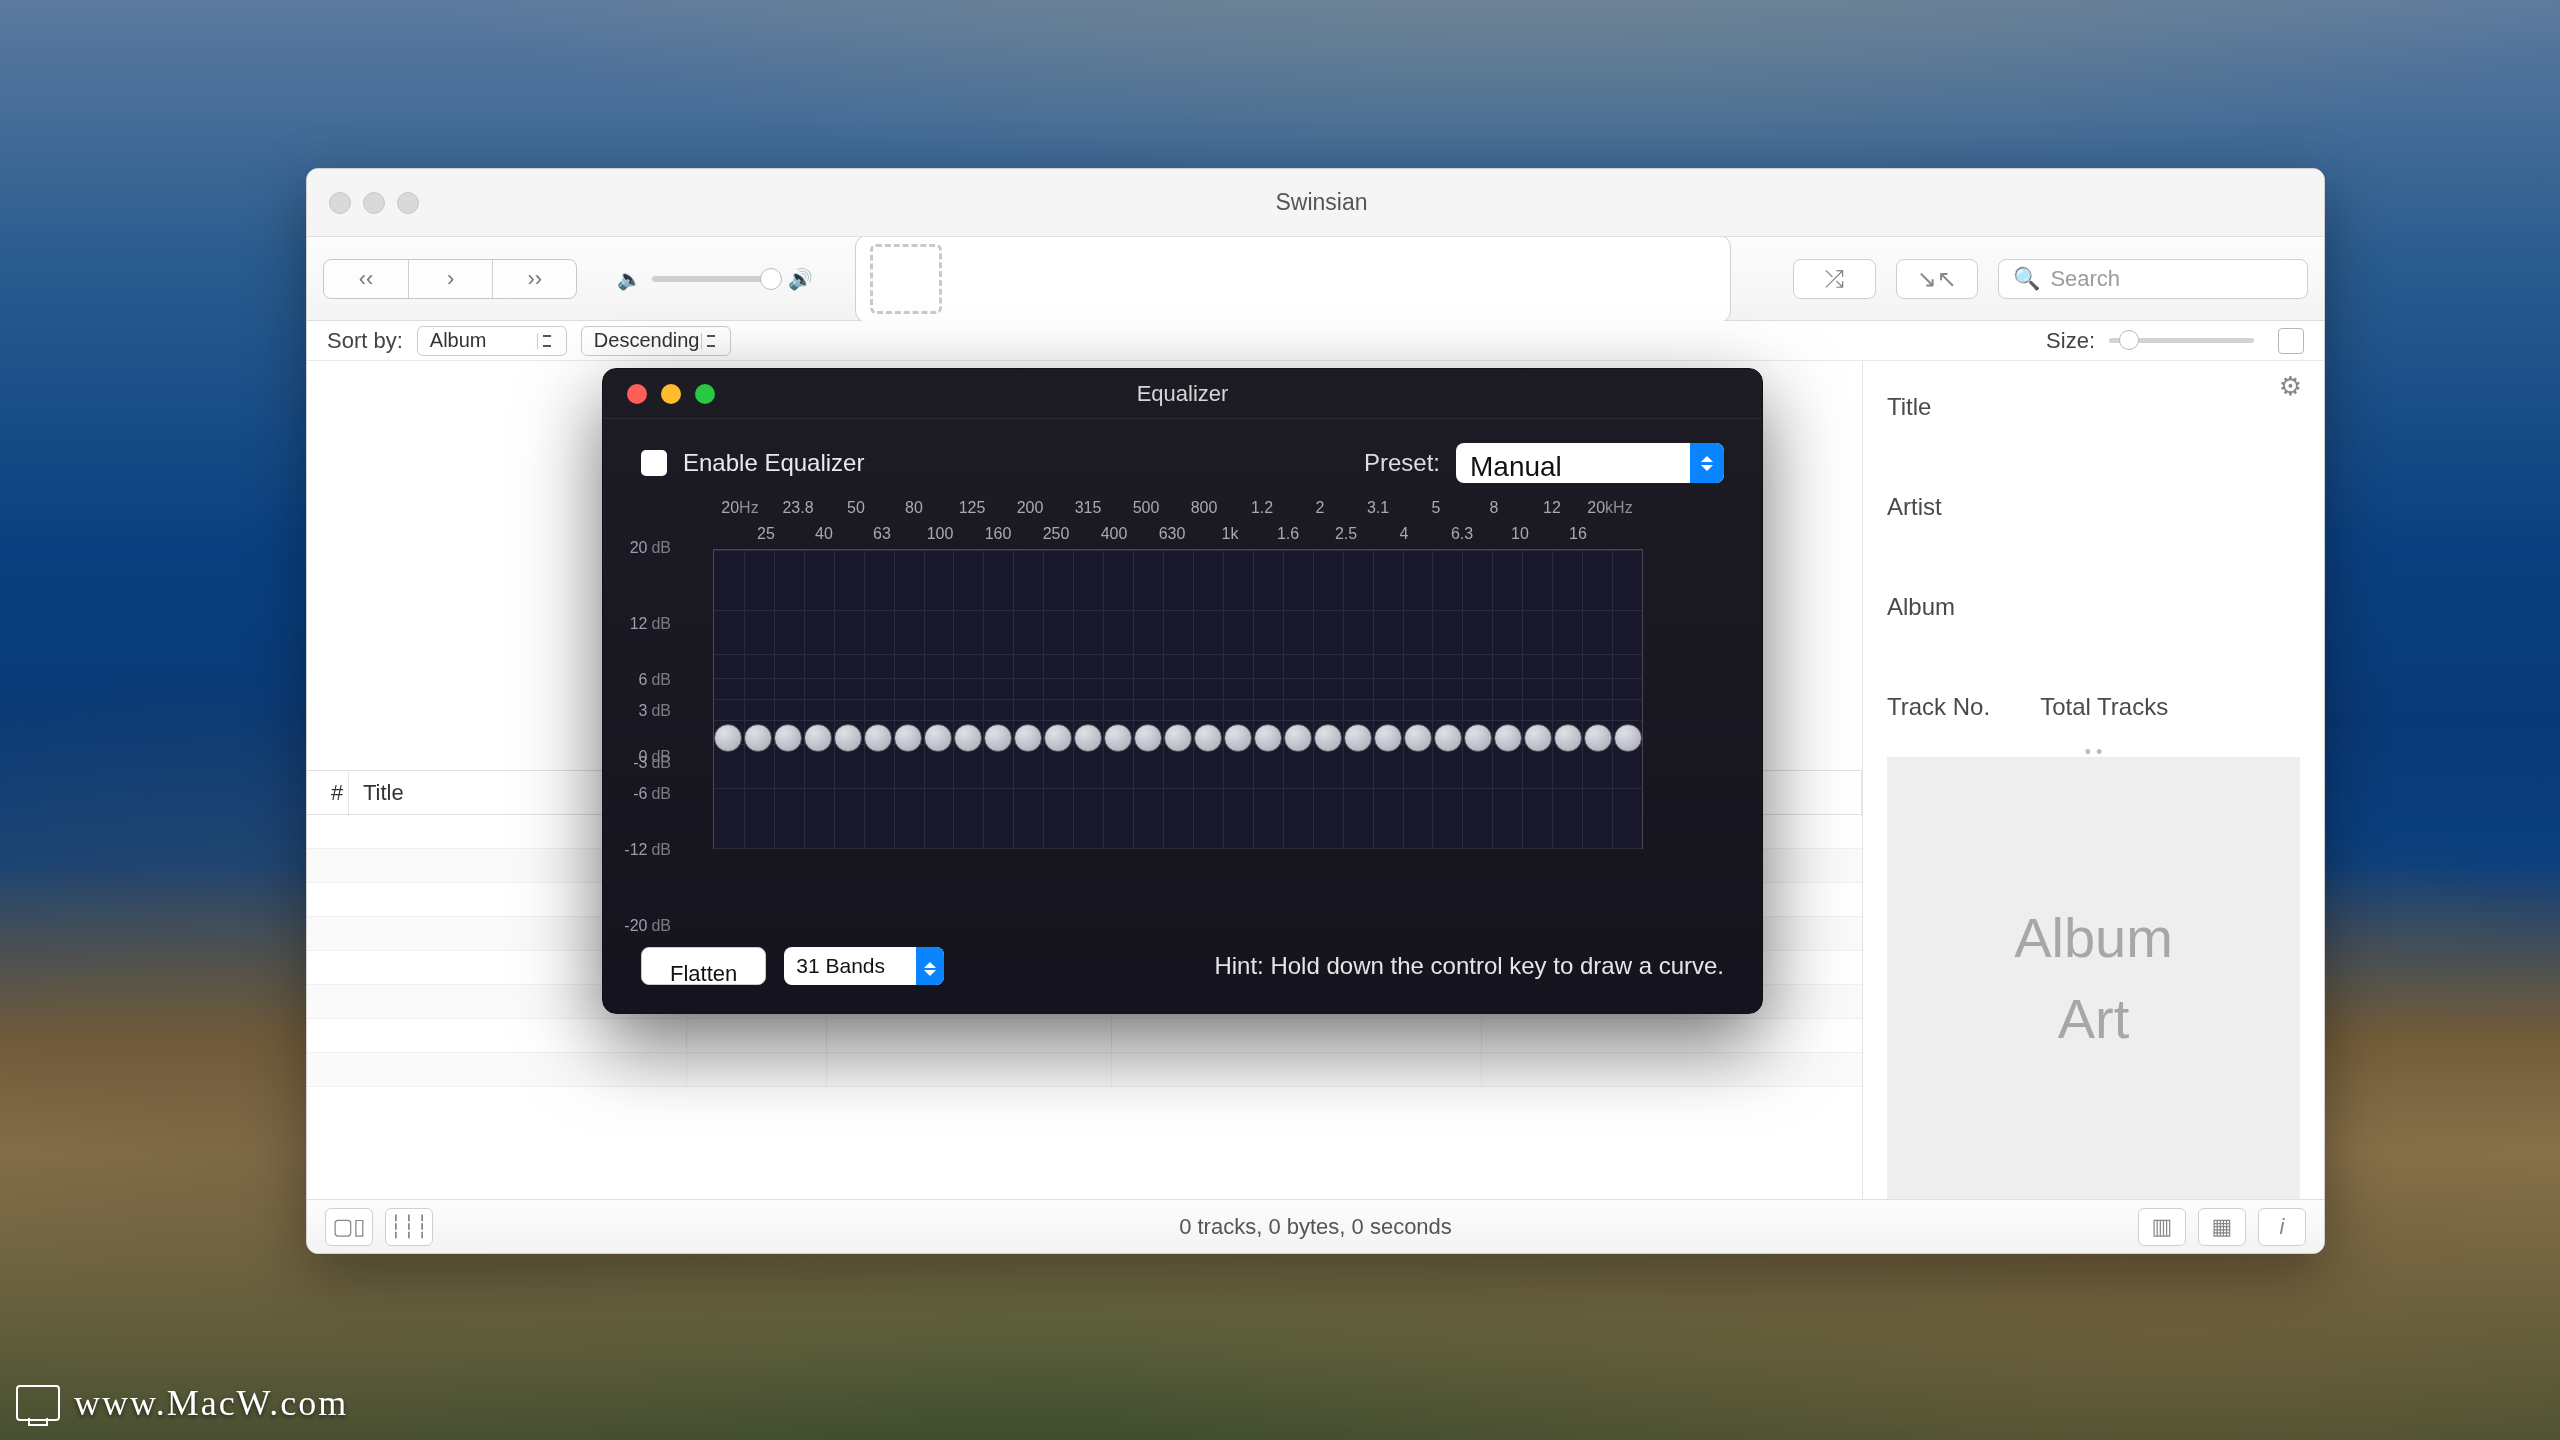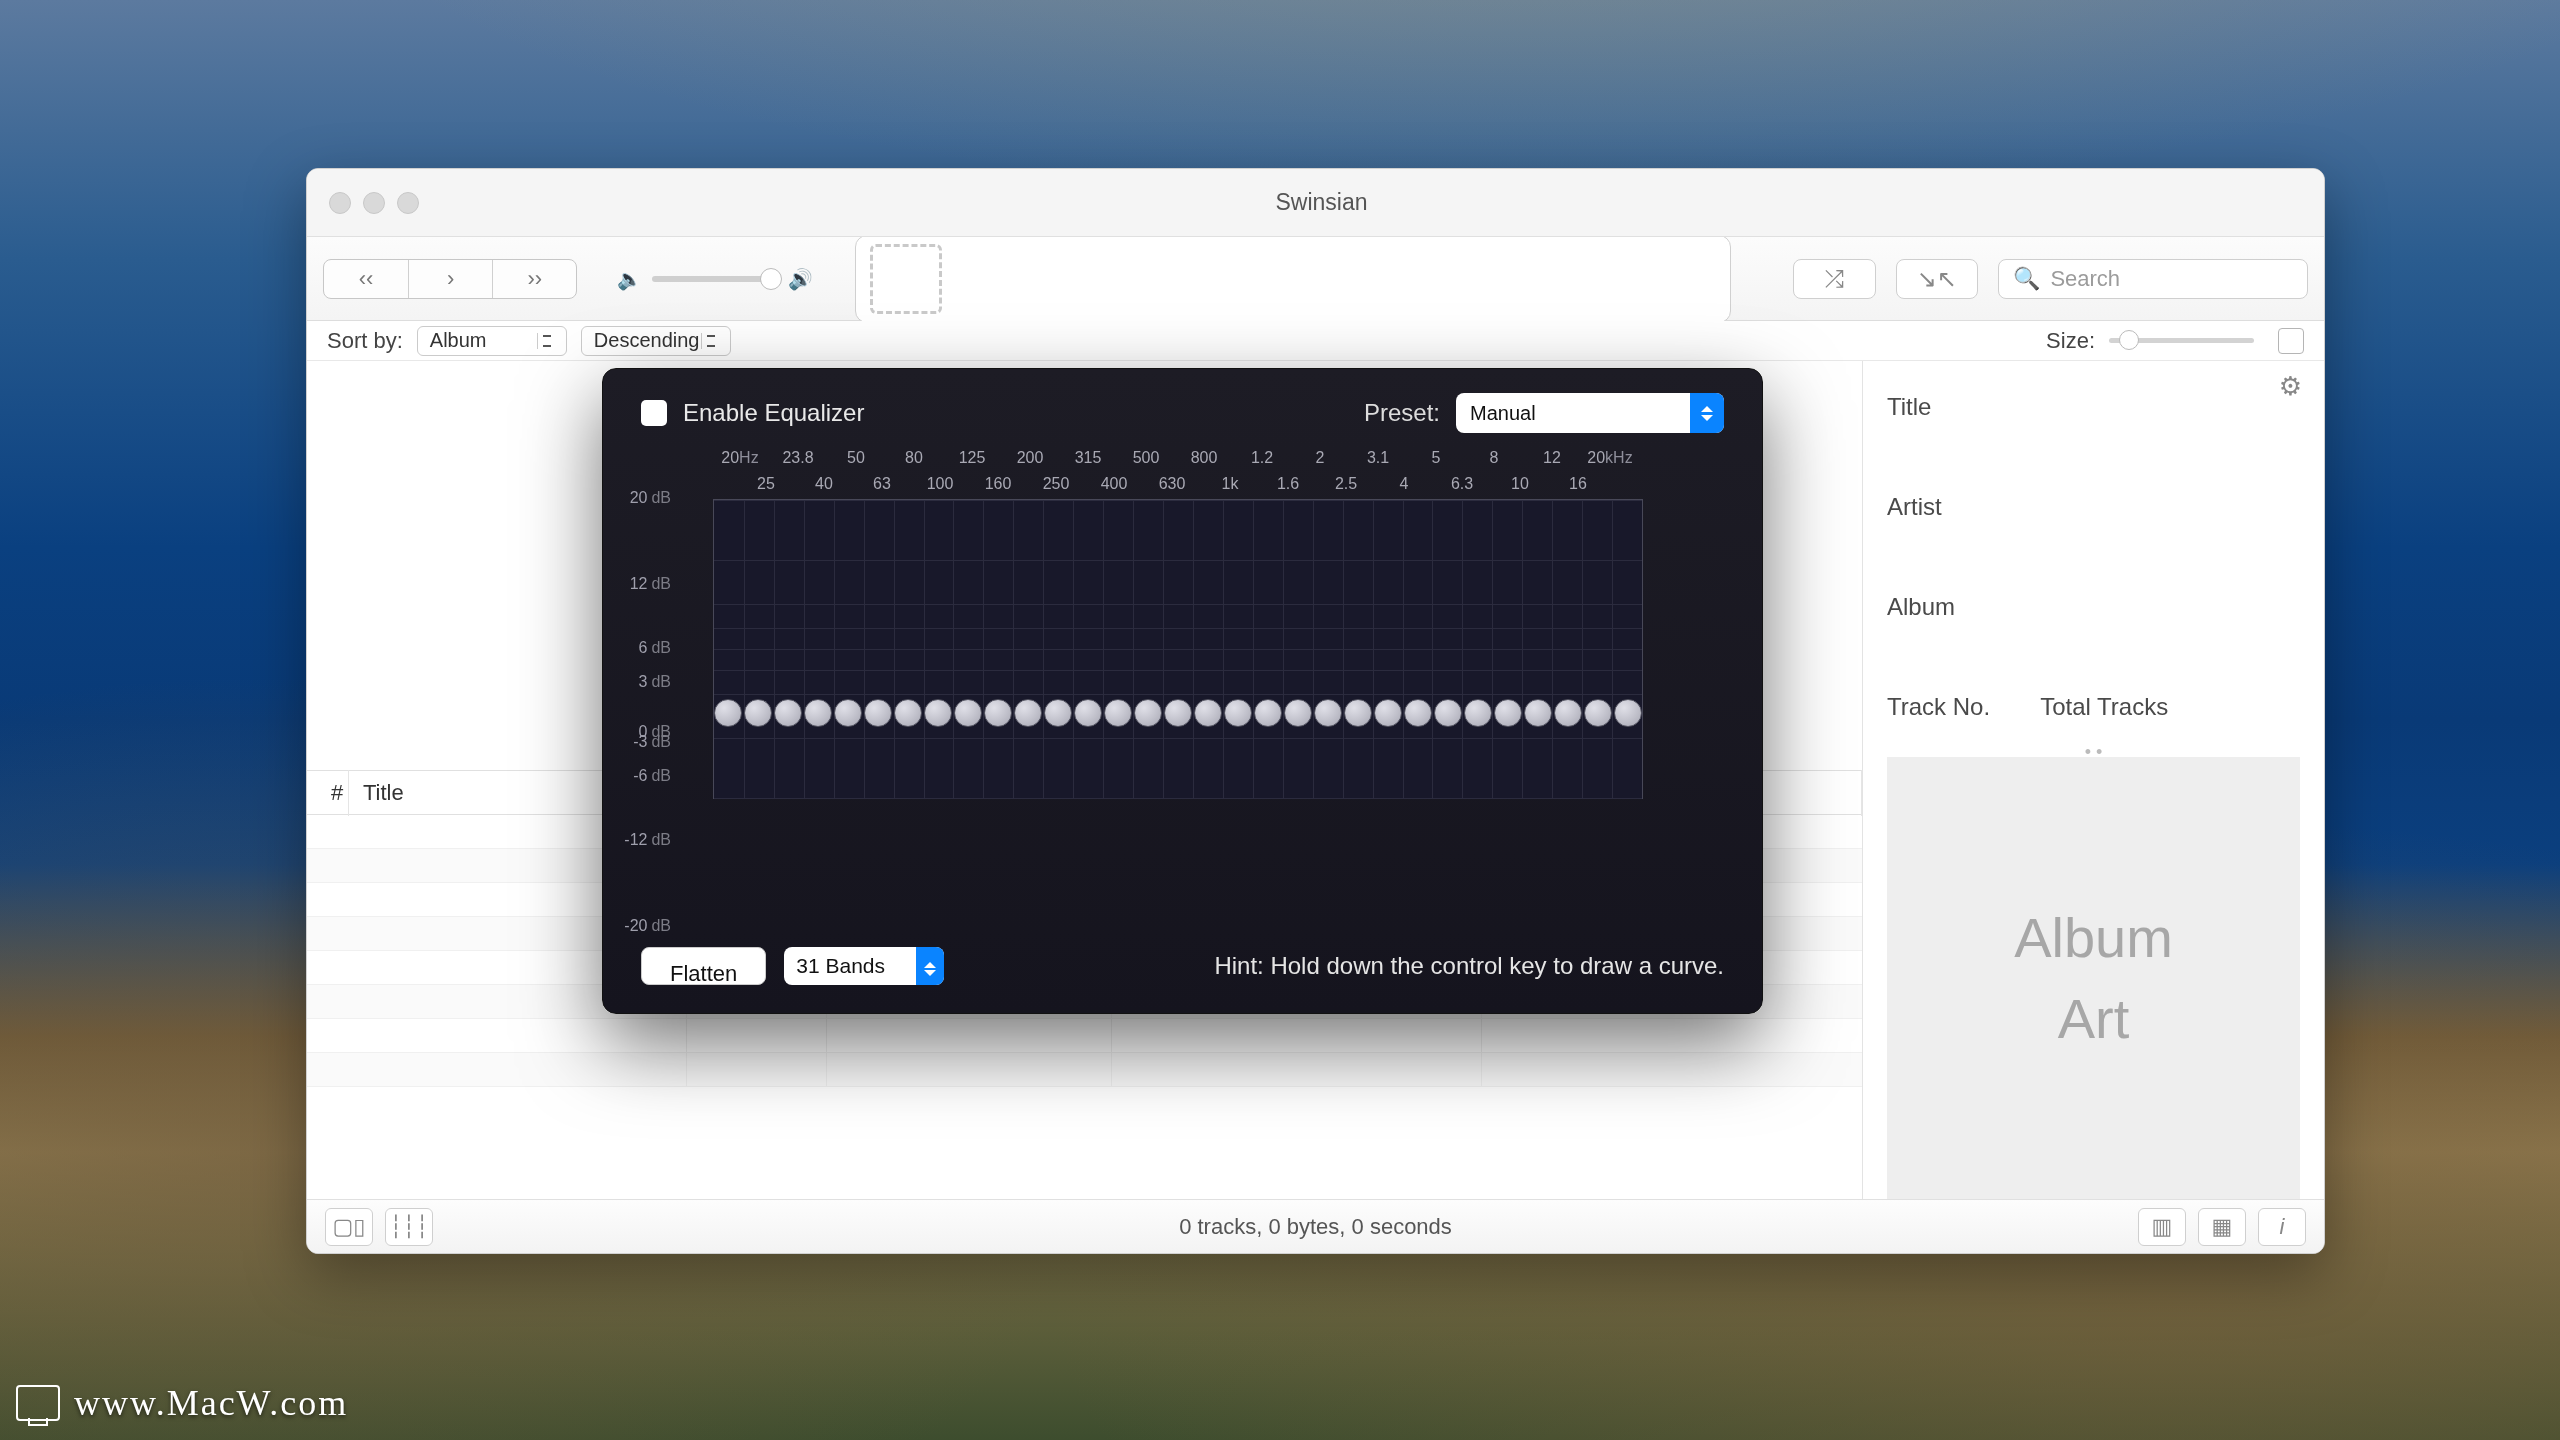--- a/index.html
+++ b/index.html
@@ -134,21 +134,21 @@
   .eq-traffic .dot{ width:20px; height:20px;}
   .d-red{ background:#ff5f57;} .d-yel{ background:#ffbd2e;} .d-grn{ background:#28c840;}
   .eq-title .t{ position:absolute; left:0; right:0; text-align:center; font-size:22px; color:#d6d6d6; pointer-events:none;}
 
   .eq-row1{ display:flex; align-items:center; justify-content:space-between; padding:24px 38px 10px;}
   .chk{ display:flex; align-items:center; gap:16px; font-size:24px; color:#e9e9e9;}
   .chk .box{ width:26px; height:26px; border-radius:5px; background:#fff;}
   .preset-group{ display:flex; align-items:center; gap:16px; font-size:24px;}
   .preset-select{
     height:40px; width:268px; background:#fff; border-radius:8px; position:relative;
-    display:flex; align-items:center; padding-left:14px; color:#111; font-size:20px;
+    display:flex; align-items:flex-end; padding-left:14px; color:#111; font-size:28px;
   }
   .preset-select .cap{ position:absolute; right:0; top:0; bottom:0; width:34px; background:#0a84ff; border-radius:0 8px 8px 0; display:flex; flex-direction:column; align-items:center; justify-content:center; gap:3px;}
   .preset-select .cap .tri{ width:0;height:0; border-left:6px solid transparent; border-right:6px solid transparent;}
   .preset-select .cap .up{ border-bottom:6px solid #fff;}
   .preset-select .cap .dn{ border-top:6px solid #fff;}
 
   .freq-labels{ display:flex; padding:6px 62px 2px 108px; font-size:16px; color:#a9a9b4;}
   .unit{ color:#8e8e9a;}
 
   .graph-wrap{ position:relative; margin:4px 60px 20px 60px; flex:1;}
@@ -347,20 +347,28 @@
           <span>▦</span>
         </div>
       <div class="sq">
           <span style="font-style:italic;">i</span>
         </div>
     </div>
   </div>
 </div>
 
 <div class="eq-window">
+  <div class="eq-title">
+    <div class="eq-traffic">
+      <div class="dot d-red"></div>
+      <div class="dot d-yel"></div>
+      <div class="dot d-grn"></div>
+    </div>
+    <div class="t">Equalizer</div>
+  </div>
 
   <div class="eq-row1">
     <label class="chk">
       <span class="box"></span>
       <span>Enable Equalizer</span>
     </label>
     <div class="preset-group">
       <span>Preset:</span>
       <div class="preset-select">
         <span>Manual</span>

